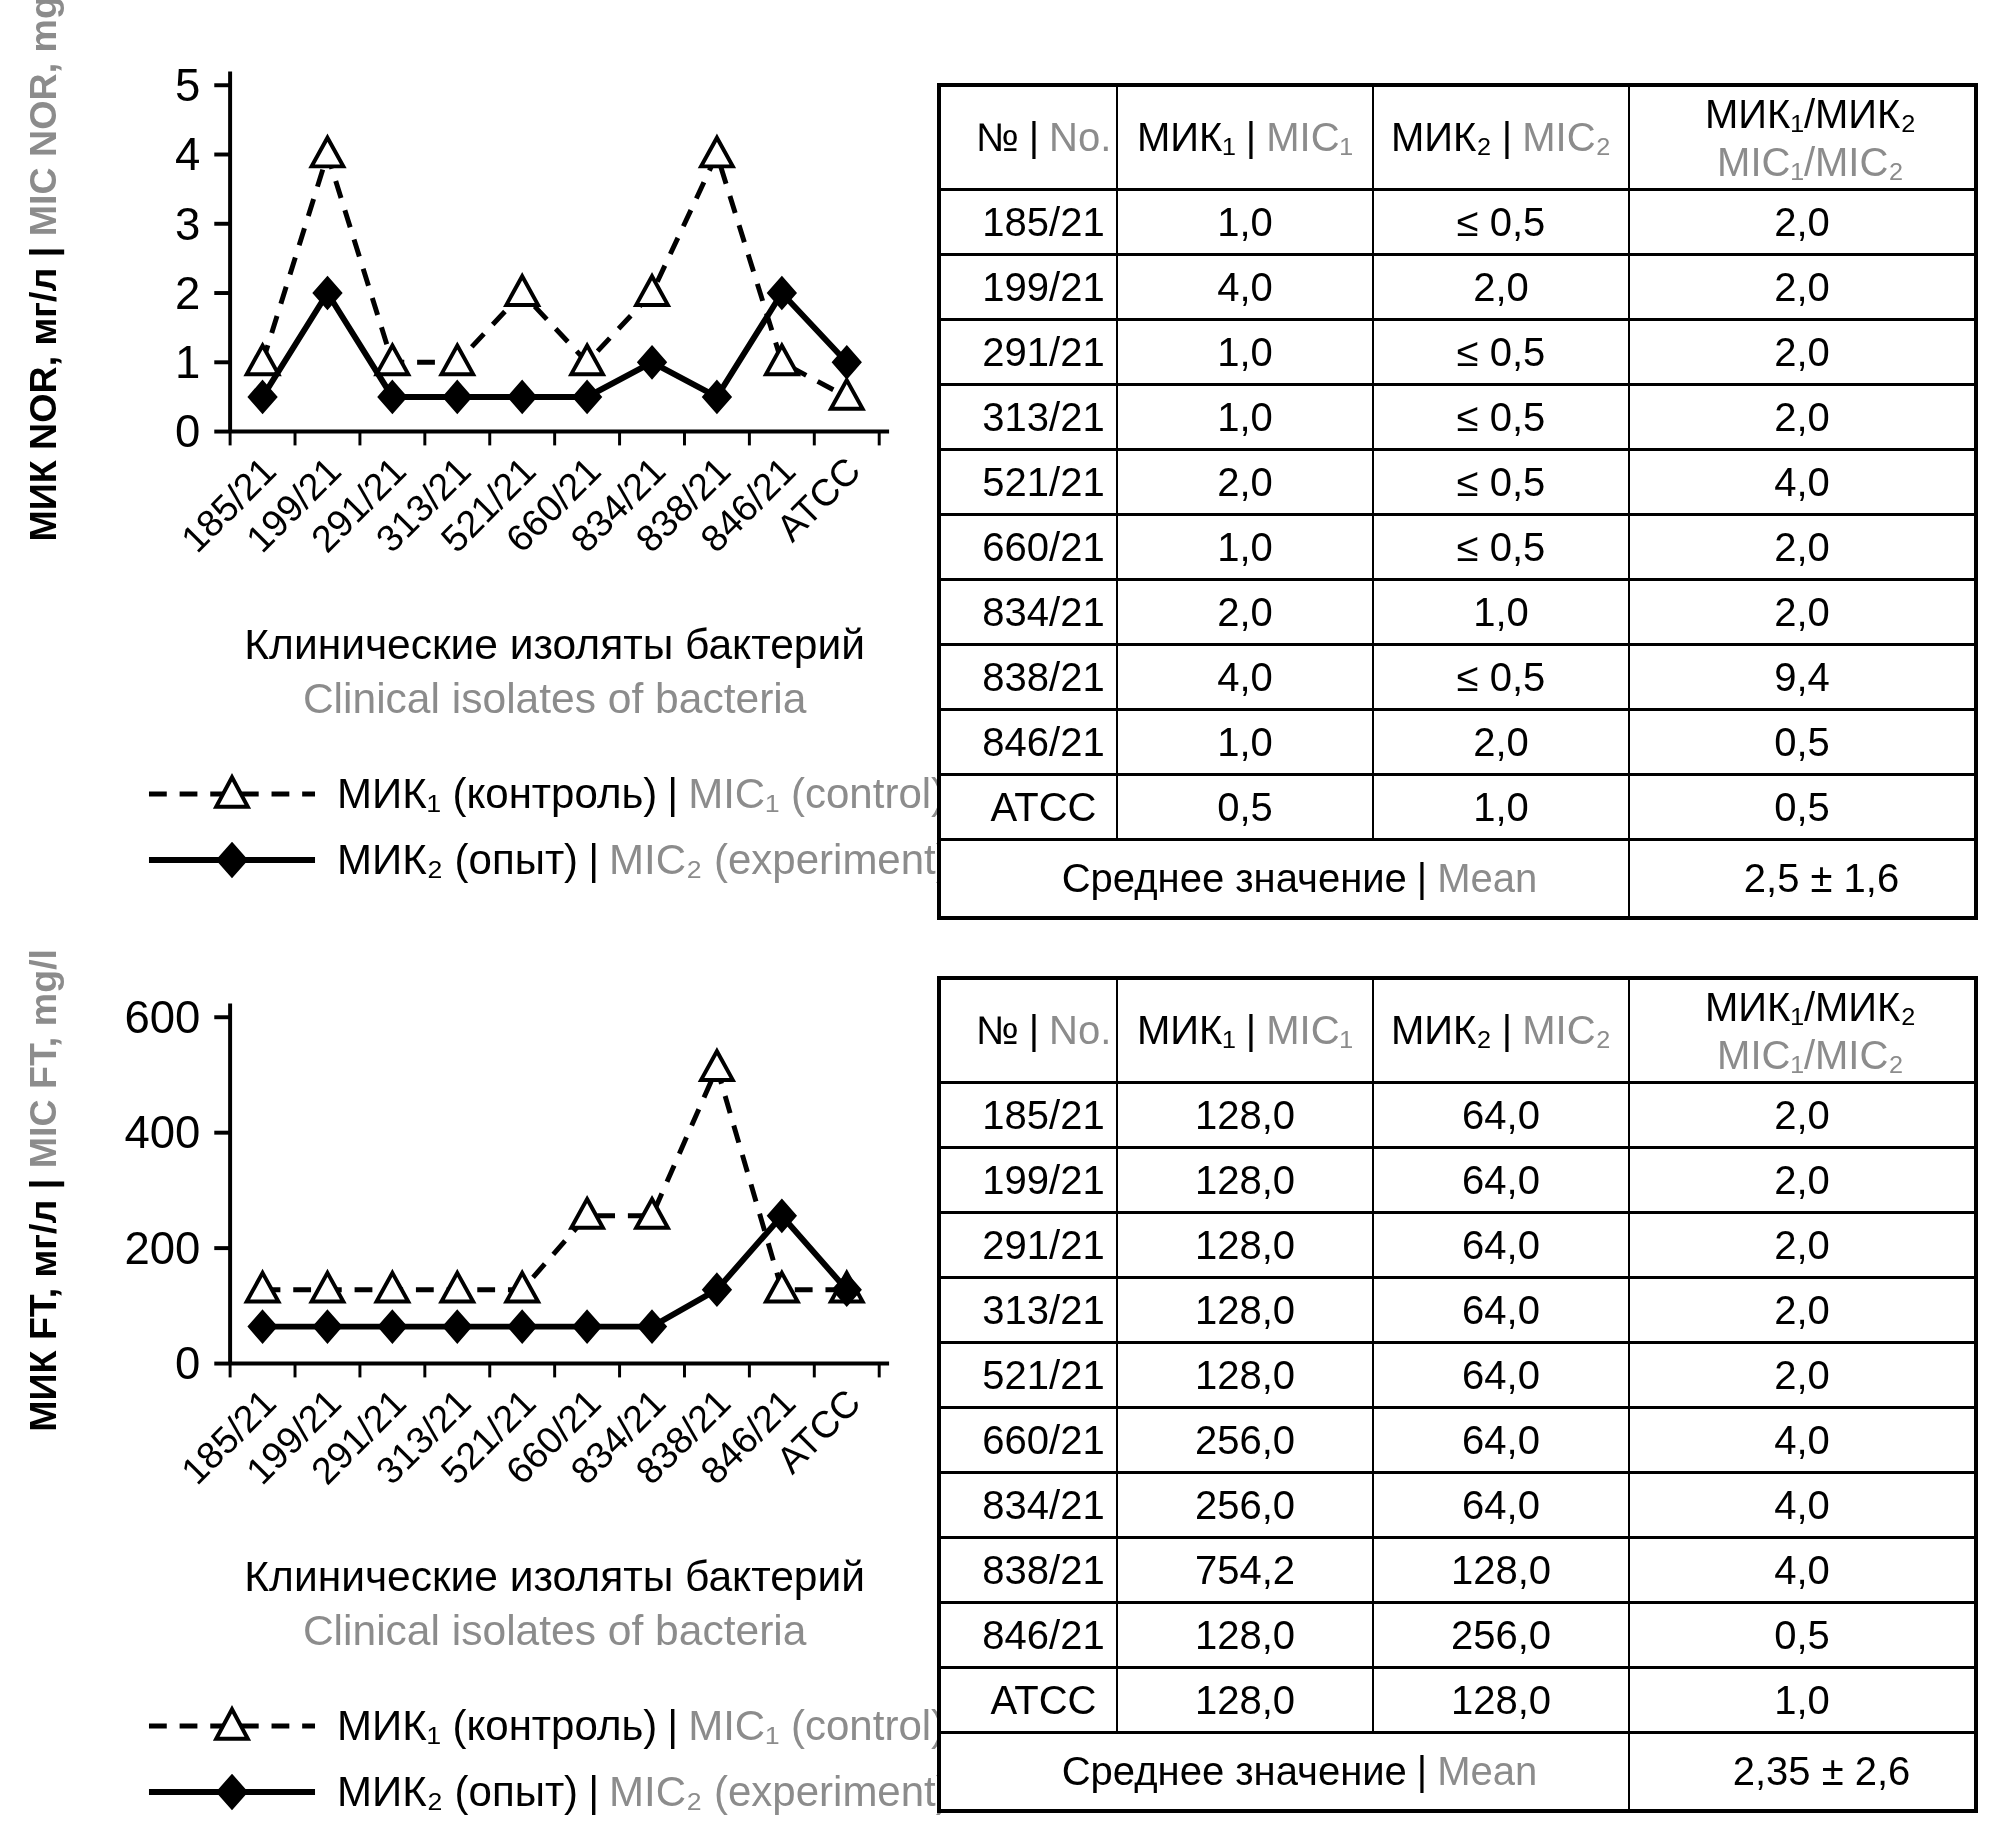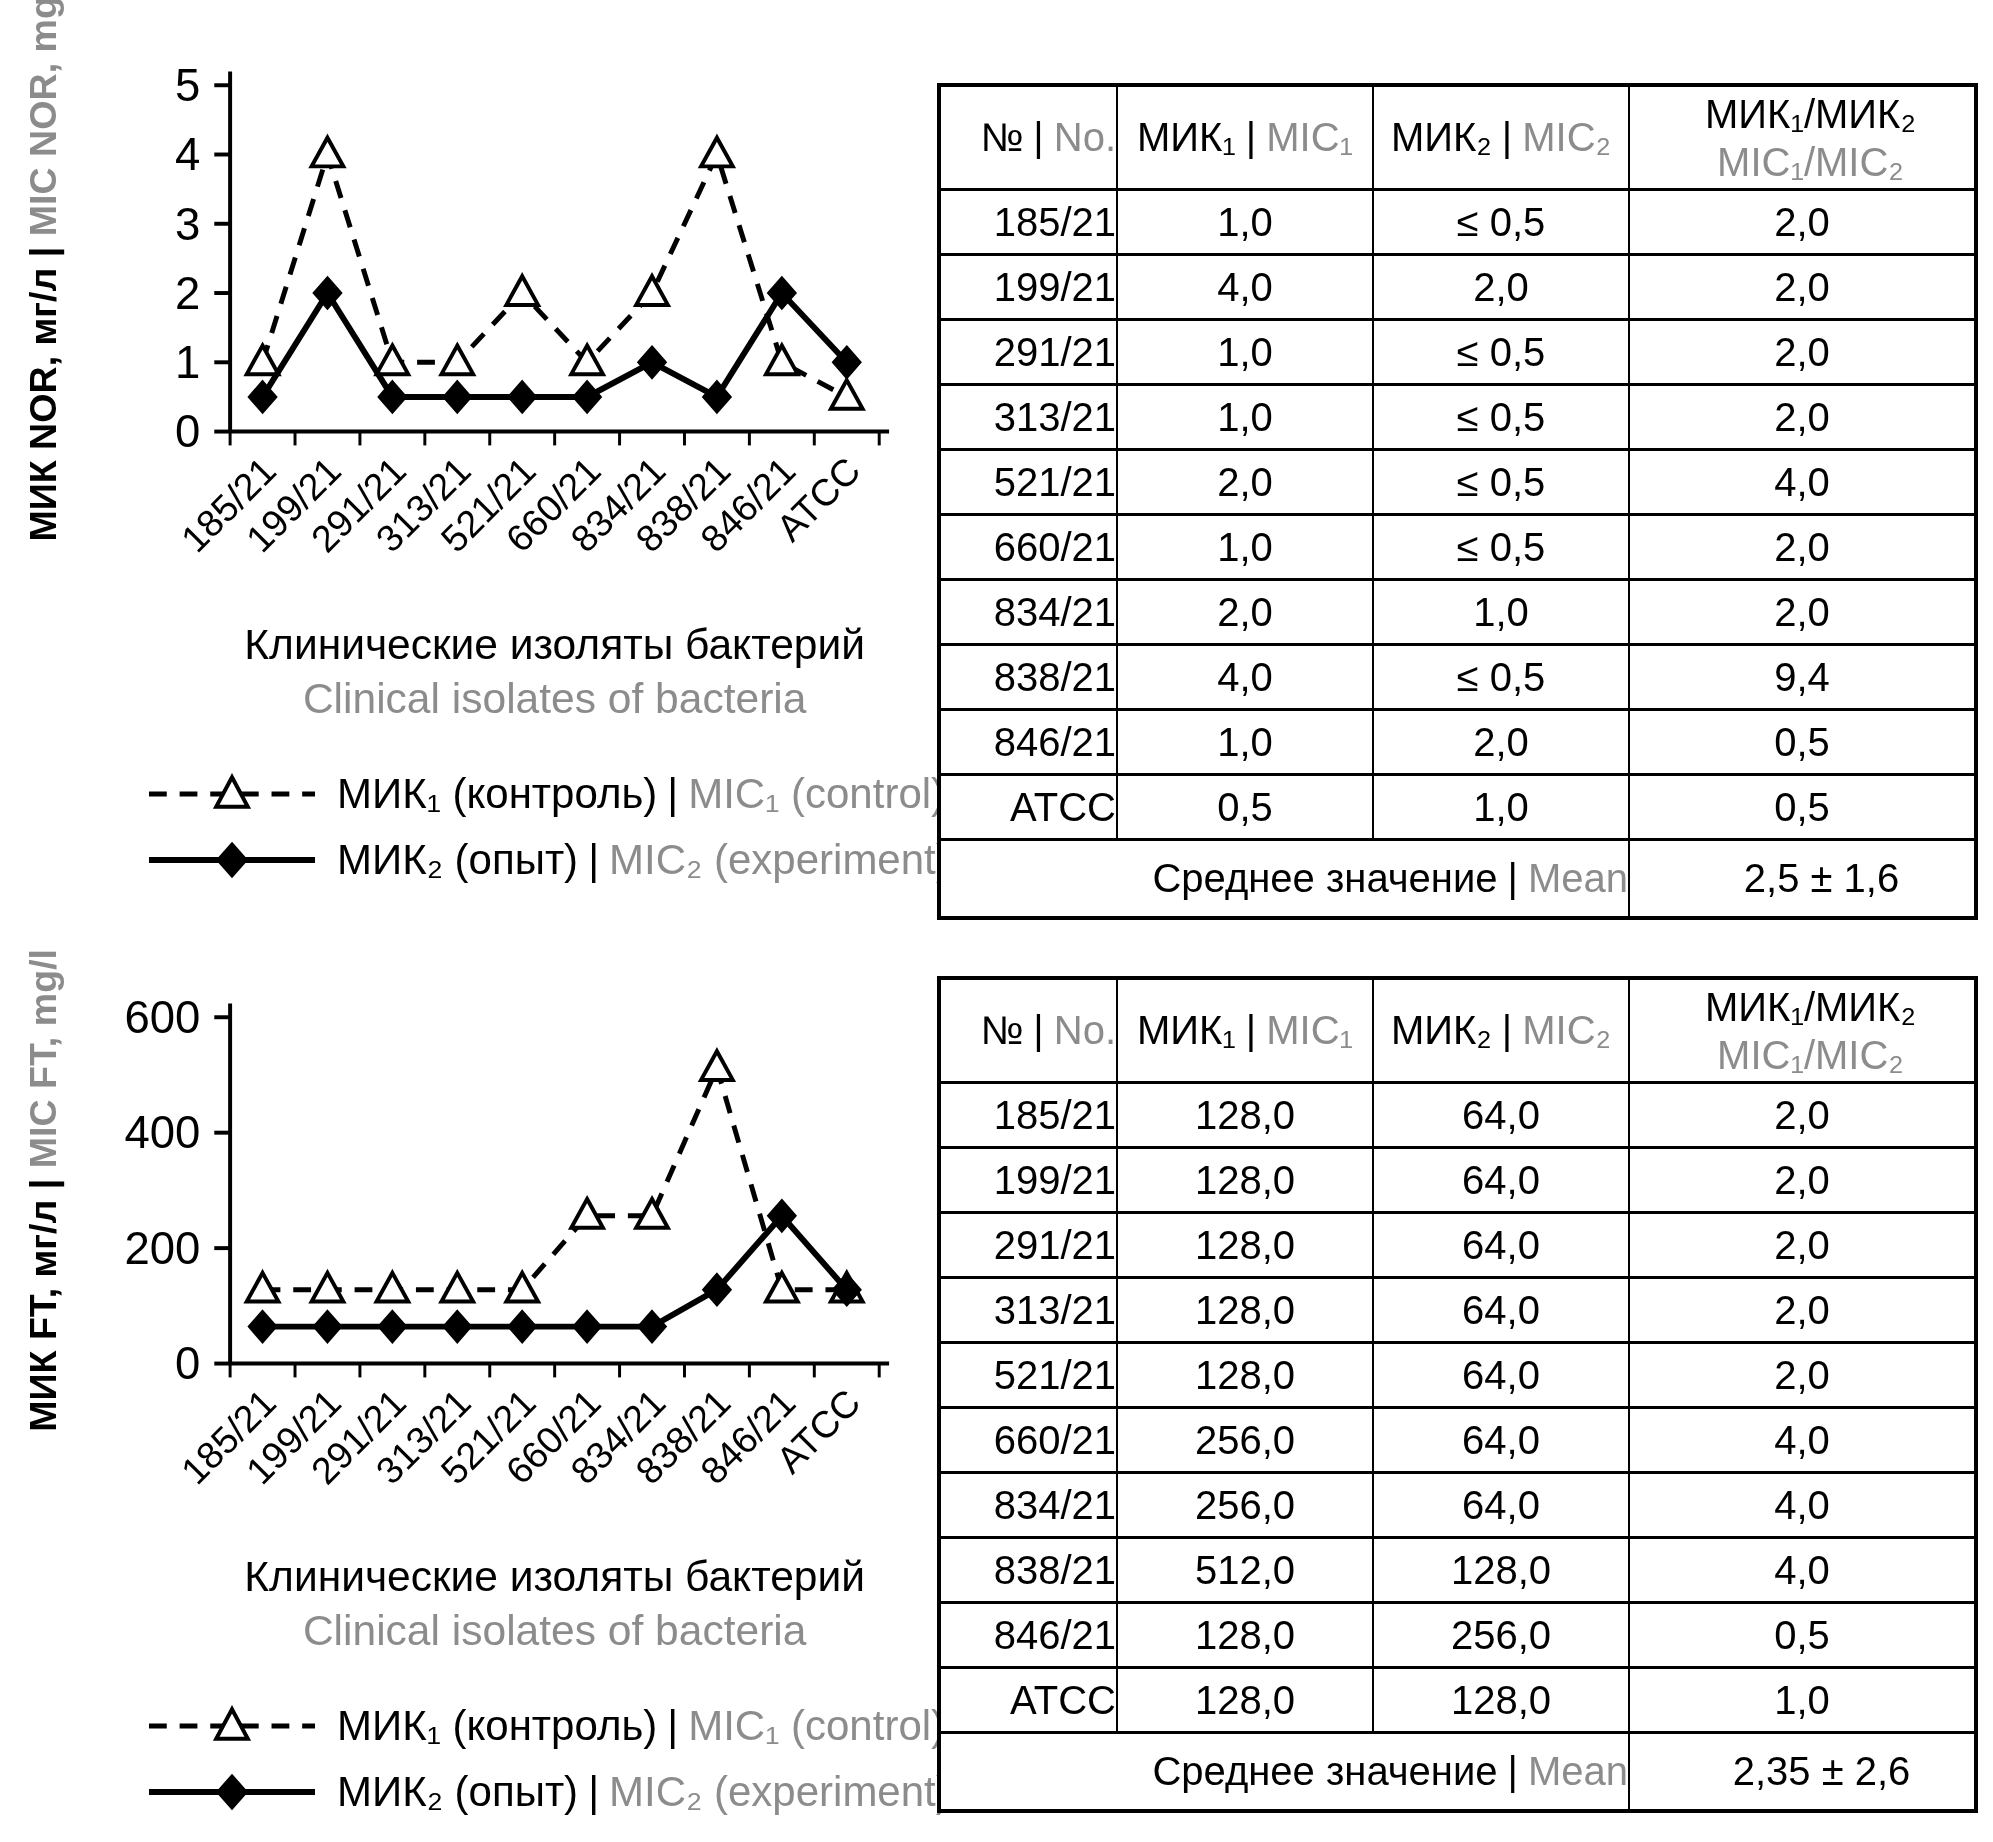--- a/index.html
+++ b/index.html
@@ -21,21 +21,21 @@
   #table0{top:83px;}
   #table1{top:976px;}
   table.mic-table{border-collapse:collapse;table-layout:fixed;width:1038px;background:#fff;border:4px solid #000;}
   .mic-table th,.mic-table td{
     border-top:3px solid #000;border-bottom:3px solid #000;
     border-left:2px solid #000;border-right:2px solid #000;
     font-size:40px;font-weight:400;vertical-align:middle;text-align:center;
     padding:0;white-space:nowrap;
   }
   .mic-table thead th{height:101px;}
-  .mic-table th.c1,.mic-table td.c1{text-align:right;padding-left:30px;}
+  .mic-table th.c1,.mic-table td.c1{text-align:center;padding-left:30px;}
   .mic-table tbody td{height:62px;}
   .mic-table tfoot td{height:75px;padding-left:39px;}
   .h2line{line-height:1.2;margin-left:17px;}
 </style>
 </head>
 <body>
 
 <div class="page">
 
   <section class="chart-block" id="chart0">
@@ -355,21 +355,21 @@
             <td>4,0</td>
           </tr>
           <tr>
             <td class="c1">834/21</td>
             <td>256,0</td>
             <td>64,0</td>
             <td>4,0</td>
           </tr>
           <tr>
             <td class="c1">838/21</td>
-            <td>512,0</td>
+            <td>754,2</td>
             <td>128,0</td>
             <td>4,0</td>
           </tr>
           <tr>
             <td class="c1">846/21</td>
             <td>128,0</td>
             <td>256,0</td>
             <td>0,5</td>
           </tr>
           <tr>

